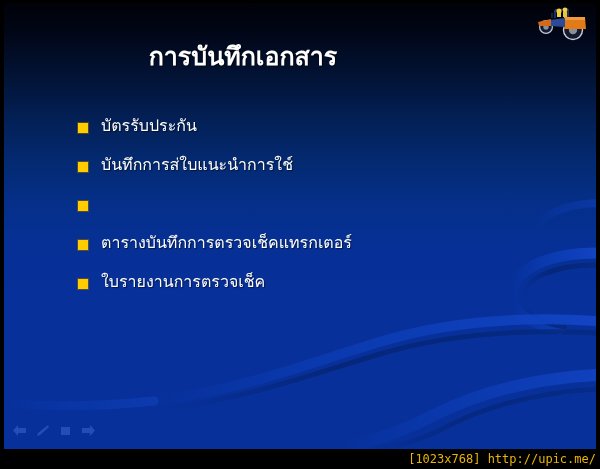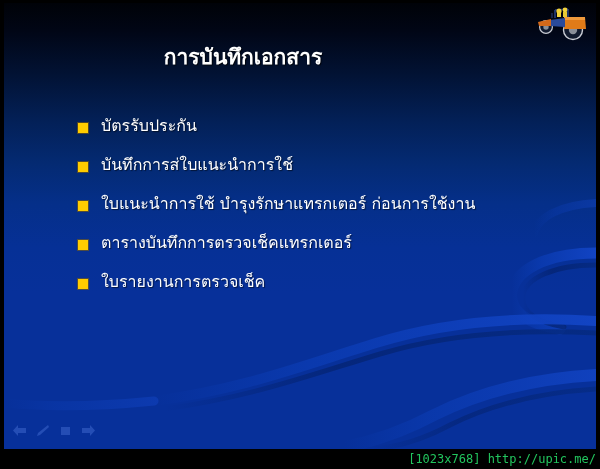--- a/index.html
+++ b/index.html
@@ -61,21 +61,21 @@
   }
 
   
   #slide-title {
     position: absolute;
     left: 0;
     top: 38px;
     width: 478px;
     text-align: center;
     color: #ffffff;
-    font-size: 21px;
+    font-size: 25px;
     font-weight: bold;
     letter-spacing: 0px;
     line-height: 32px;
     text-shadow: 1px 1px 1px rgba(0,0,0,0.75);
     white-space: nowrap;
   }
 
   
   #bullet-list {
     position: absolute;
@@ -127,21 +127,21 @@
     left: 0;
     bottom: 0;
     width: 600px;
     height: 20px;
     background: #000000;
   }
   #watermark {
     position: absolute;
     right: 4px;
     top: 2px;
-    color: #22c55e;
+    color: #eab308;
     font-family: "DejaVu Sans Mono", "Liberation Mono", monospace;
     font-size: 12px;
     line-height: 16px;
     white-space: nowrap;
   }
 </style>
 </head>
 <body>
 
 <div id="slide-root">
@@ -206,21 +206,20 @@
       <div class="bullet-row">
         <span class="bullet-marker"></span>
         <span class="bullet-text">บัตรรับประกัน</span>
       </div>
       <div class="bullet-row">
         <span class="bullet-marker"></span>
         <span class="bullet-text">บันทึกการส่ใบแนะนำการใช์</span>
       </div>
       <div class="bullet-row">
         <span class="bullet-marker"></span>
-        <span class="bullet-text">ใบแนะนำการใช้ บำรุงรักษาแทรกเตอร์ ก่อนการใช้งาน</span>
       </div>
       <div class="bullet-row">
         <span class="bullet-marker"></span>
         <span class="bullet-text">ตารางบันทึกการตรวจเช็คแทรกเตอร์</span>
       </div>
       <div class="bullet-row">
         <span class="bullet-marker"></span>
         <span class="bullet-text">ใบรายงานการตรวจเช็ค</span>
       </div>
     </div>

